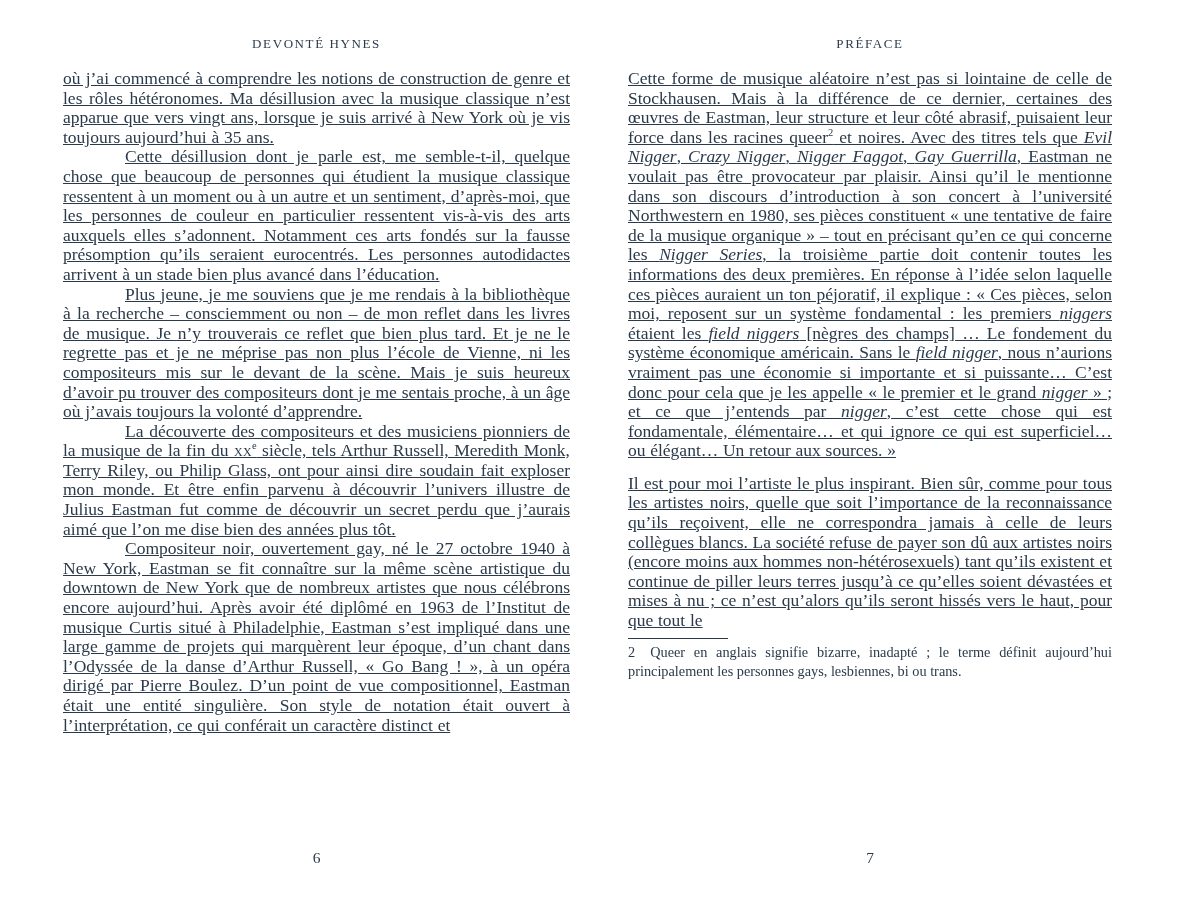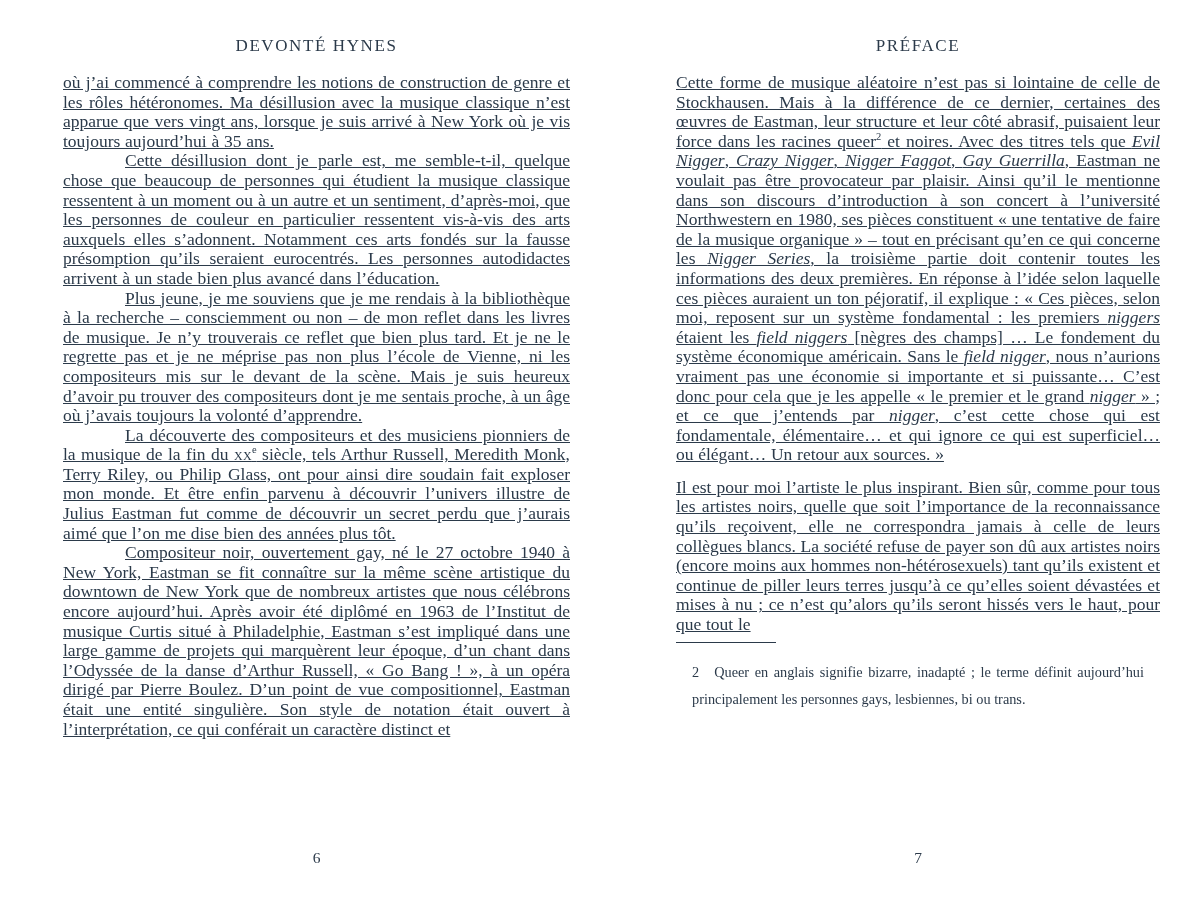--- a/index.html
+++ b/index.html
@@ -11,26 +11,26 @@
     font-family: "Liberation Serif", "DejaVu Serif", serif;
     overflow: hidden;
     position: relative;
   }
   .page {
     position: absolute;
     top: 0;
     height: 904px;
   }
   #page-left  { left: 63px;  width: 507px; }
-  #page-right { left: 676px; width: 484px; }
+  #page-right { left: 628px; width: 484px; }
 
   .running-header {
     margin-top: 36px;
     text-align: center;
-    font-size: 17px;
+    font-size: 13px;
     letter-spacing: 1.6px;
     white-space: nowrap;
   }
   .body {
     margin-top: 17px;
     text-align: justify;
     font-size: 17.5px;
     line-height: 19.6px;
     word-spacing: 0.02em;
   }
@@ -43,23 +43,23 @@
   sup { font-size: 10.5px; line-height: 0; vertical-align: super; }
 
   .footnote-area { margin-top: 7px; }
   .footnote-rule {
     width: 100px;
     height: 0;
     border-top: 1.5px solid #2b3a4a;
     margin: 0 0 4px 0;
   }
   .footnote {
-    margin: 16px;
+    margin: 0;
     font-size: 14.3px;
-    line-height: 27px;
+    line-height: 19px;
     text-align: justify;
   }
   .fn-num { margin-right: 15px; }
 
   .page-number {
     position: absolute;
     top: 849px;
     left: 0;
     width: 100%;
     text-align: center;

